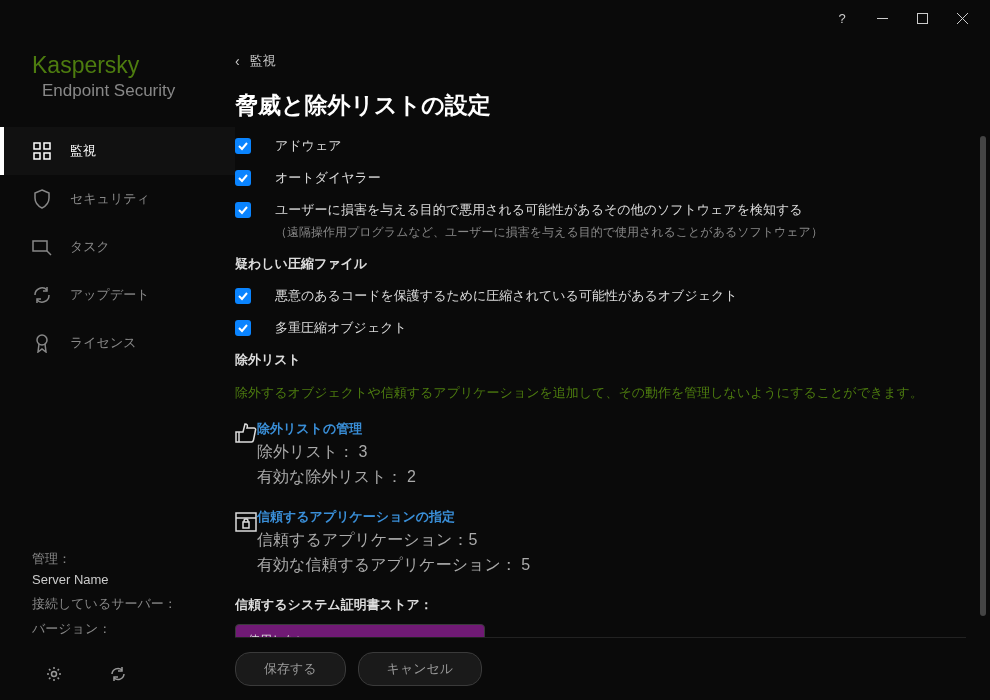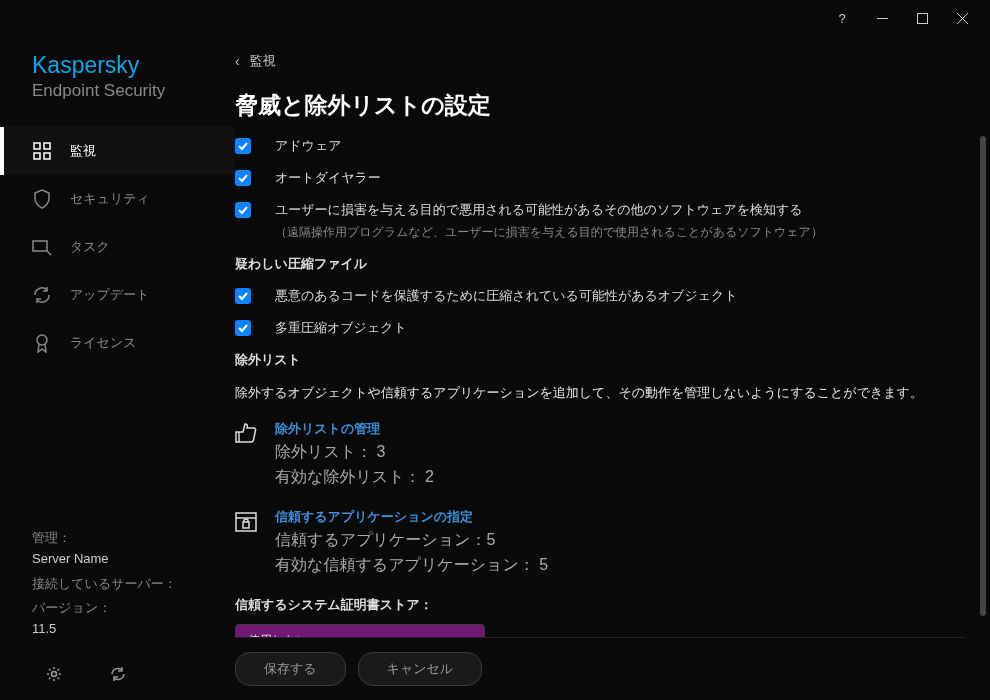--- a/index.html
+++ b/index.html
@@ -1,22 +1,22 @@
 <!DOCTYPE html>
 <html><head>
 <meta charset="utf-8">
 <style>
 * { margin: 0; padding: 0; box-sizing: border-box; }
 body { background: #0a0a0a; font-family: 'Segoe UI', Meiryo, sans-serif; color: #ddd; width: 990px; height: 700px; overflow: hidden; position: relative; }
 .titlebar { height: 36px; display: flex; justify-content: flex-end; align-items: center; padding-right: 8px; }
 .titlebar .tb-btn { width: 40px; height: 30px; display: flex; align-items: center; justify-content: center; color: #ccc; cursor: pointer; font-size: 13px; }
 .container { display: flex; height: 664px; }
 .sidebar { width: 235px; padding-top: 16px; display: flex; flex-direction: column; }
-.brand-title { font-size: 23px; font-weight: 400; color: #0ea5e9; padding-left: 32px; }
-.brand-sub { font-size: 17px; color: #888; padding-left: 32px; margin-top: 2px; margin-bottom: 26px; }
+.brand-title { font-size: 23px; font-weight: 400; color: #4d7c0f; padding-left: 32px; }
+.brand-sub { font-size: 17px; color: #888; padding-left: 42px; margin-top: 2px; margin-bottom: 26px; }
 .nav-item { display: flex; align-items: center; height: 48px; padding-left: 32px; gap: 18px; color: #888; cursor: pointer; position: relative; }
 .nav-item.active { color: #fff; background: #111; }
 .nav-item.active::before { content: ''; position: absolute; left: 0; top: 0; bottom: 0; width: 4px; background: #fff; }
 .nav-item .icon { width: 20px; height: 20px; display: flex; align-items: center; justify-content: center; flex-shrink: 0; }
 .nav-item .label { font-size: 13px; }
 .sidebar-footer { margin-top: auto; padding: 0 0 12px 32px; font-size: 13px; color: #888; line-height: 1.6; }
 .sidebar-footer .sf-label { margin-top: 4px; }
 .sidebar-footer .sf-val { color: #ccc; }
 .sidebar-bottombar { display: flex; gap: 48px; padding: 14px 0 14px 46px; }
 .sidebar-bottombar .bb-btn { color: #999; cursor: pointer; }
@@ -24,22 +24,22 @@
 .scrollbar { position: absolute; right: 4px; top: 100px; width: 6px; height: 480px; background: #444; border-radius: 3px; }
 .breadcrumb { display: flex; align-items: center; gap: 10px; margin-bottom: 20px; color: #ccc; font-size: 13px; cursor: pointer; }
 .breadcrumb .chev { font-size: 14px; }
 .page-title { font-size: 23px; font-weight: 600; color: #fff; margin-bottom: 16px; }
 .check-row { display: flex; align-items: flex-start; gap: 24px; margin-bottom: 14px; }
 .checkbox { width: 16px; height: 16px; background: #0a84ff; border-radius: 3px; display: flex; align-items: center; justify-content: center; flex-shrink: 0; margin-top: 1px; cursor: pointer; }
 .checkbox svg { display: block; }
 .check-label { font-size: 13px; color: #ddd; line-height: 1.4; }
 .check-desc { font-size: 12px; color: #888; margin-top: 4px; }
 .section-head { font-size: 13px; color: #ddd; font-weight: 700; margin: 10px 0 14px 0; }
-.section-desc { font-size: 13px; color: #e5e5e5; line-height: 1.5; margin-bottom: 18px; }
-.link-block { display: flex; align-items: flex-start; gap: 18px; margin-bottom: 20px; }
+.section-desc { font-size: 13px; color: #4d7c0f; line-height: 1.5; margin-bottom: 18px; }
+.link-block { display: flex; align-items: flex-start; margin-bottom: 20px; }
 .link-block .lb-icon { width: 22px; height: 22px; flex-shrink: 0; margin-top: 2px; }
 .link-block .lb-title { color: #3a8fd8; font-size: 13px; font-weight: 600; cursor: pointer; }
 .link-block .lb-line { font-size: 16px; color: #aaa; margin-top: 4px; }
 .trust-label { font-size: 13px; color: #ddd; font-weight: 600; margin-top: 4px; margin-bottom: 10px; }
 .select { width: 250px; background: #701a75; border: 1px solid #3a3a3a; border-radius: 4px; padding: 7px 12px; font-size: 12px; color: #ddd; display: flex; justify-content: space-between; align-items: center; cursor: pointer; }
 .select .sel-caret { font-size: 10px; color: #aaa; }
 .footer-bar { margin-top: auto; border-top: 1px solid #222; padding: 14px 0; display: flex; gap: 12px; }
 .btn { background: #1a1a1a; border: 1px solid #3a3a3a; border-radius: 15px; padding: 7px 28px; font-size: 13px; color: #999; cursor: pointer; }
 .content-scroll { flex: 1; overflow: hidden; padding-right: 20px; }
 </style>
@@ -116,21 +116,20 @@
           </svg>
         </span>
       <span class="label">ライセンス</span>
     </div>
 
     <div class="sidebar-footer">
       <div class="sf-label">管理：</div>
       <div class="sf-val">Server Name</div>
       <div class="sf-label">接続しているサーバー：</div>
       <div class="sf-label">バージョン：</div>
-      <div class="sf-val">11.5</div>
     </div>
     <div class="sidebar-bottombar">
       <span class="bb-btn"><svg width="16" height="16" fill="none" stroke="#999" stroke-width="1.5">
             <circle cx="8" cy="8" r="2.5"></circle>
             <path d="M8 1v2M8 13v2M1 8h2M13 8h2M3 3l1.4 1.4M11.6 11.6L13 13M13 3l-1.4 1.4M4.4 11.6L3 13"></path>
           </svg></span>
       <span class="bb-btn"><svg width="16" height="16" fill="none" stroke="#999" stroke-width="1.5">
             <path d="M2 8a6 6 0 0 1 10-4M14 8a6 6 0 0 1-10 4"></path>
             <path d="M12 1v4h-4M4 15v-4h4"></path>
           </svg></span>

